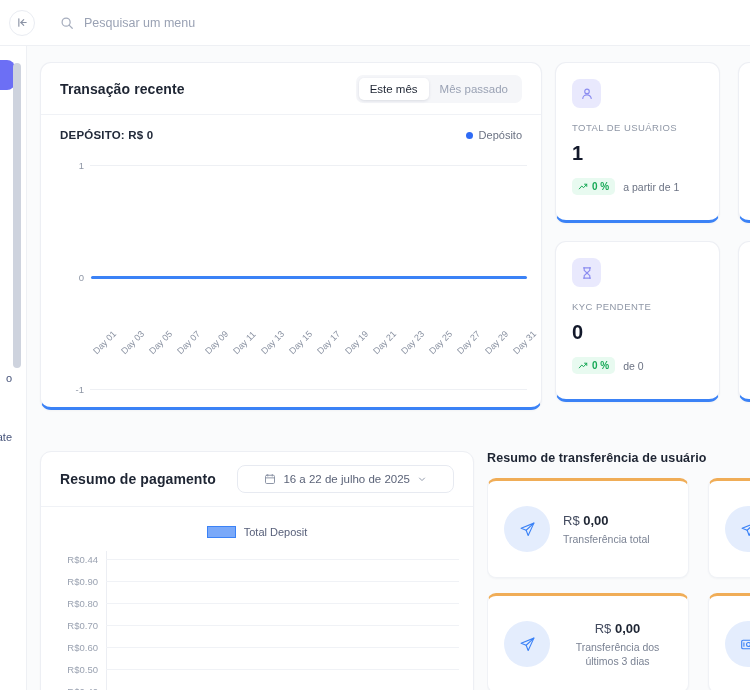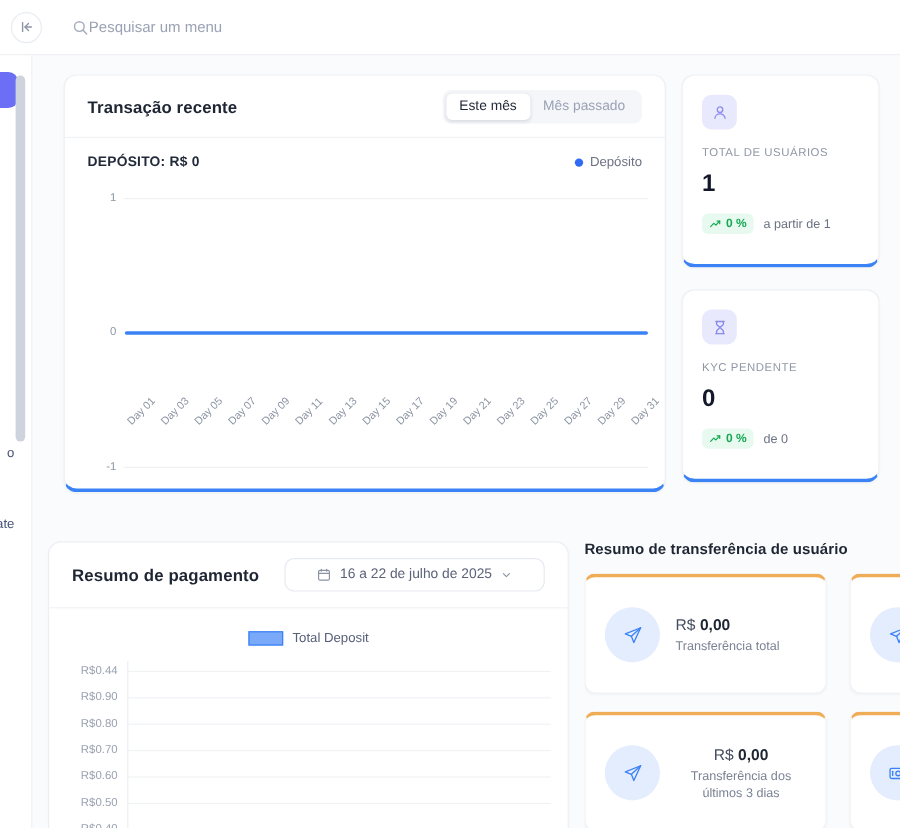--- a/index.html
+++ b/index.html
@@ -55,21 +55,21 @@
     z-index: 5;
   }
   .collapse-btn {
     width: 26px; height: 26px; margin-left: 9px;
     border: 1px solid #e9ecf2; border-radius: 50%;
     background: #fff;
     display: flex; align-items: center; justify-content: center;
     cursor: pointer; flex: none;
   }
   .search-wrap {
-    display: flex; align-items: flex-start; 
+    display: flex; align-items: flex-start; gap: 10px;
     margin-left: 25px; flex: 1;
   }
   .search-input {
     border: none; outline: none; background: transparent;
     font-family: "Liberation Sans", sans-serif;
     font-size: 12.5px; color: #5b6378; width: 260px;
   }
   .search-input::placeholder { color: #9aa2b4; }
 
   
@@ -81,21 +81,21 @@
 
   .card {
     background: #ffffff;
     border: 1px solid #edeff4;
     border-radius: 11px;
     box-shadow: 0 1px 2px rgba(30,40,70,.035);
   }
   .card.accent-bottom { border-bottom: 3px solid #3b82f6; }
 
   
-  .row1 { position: absolute; left: 26px; top: 16px; right: 0; height: 350px; }
+  .row1 { position: absolute; left: 13px; top: 16px; right: 0; height: 350px; }
 
   .chart-card {
     position: absolute; left: 0; top: 0;
     width: 502px; height: 348px;
     display: flex; flex-direction: column;
   }
   .chart-card-head {
     height: 52px; flex: none;
     display: flex; align-items: center; justify-content: space-between;
     padding: 0 19px;

